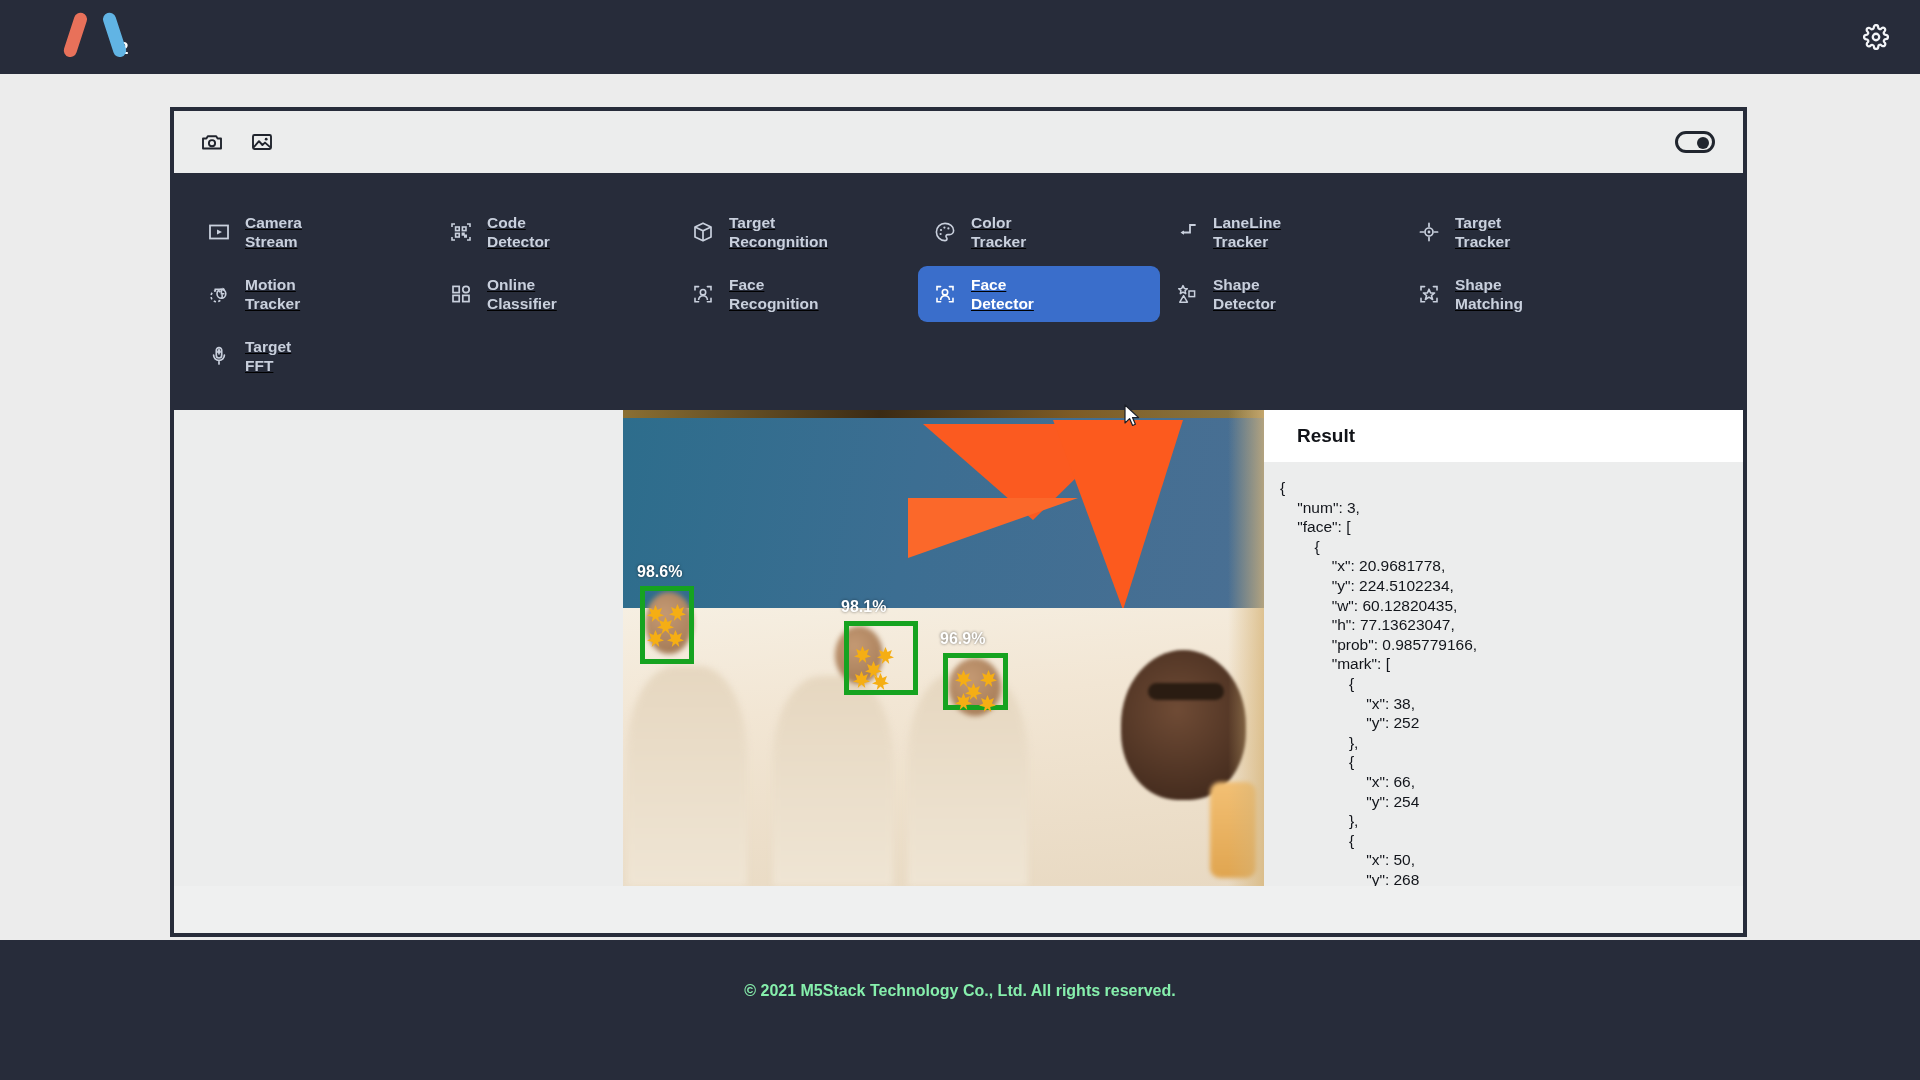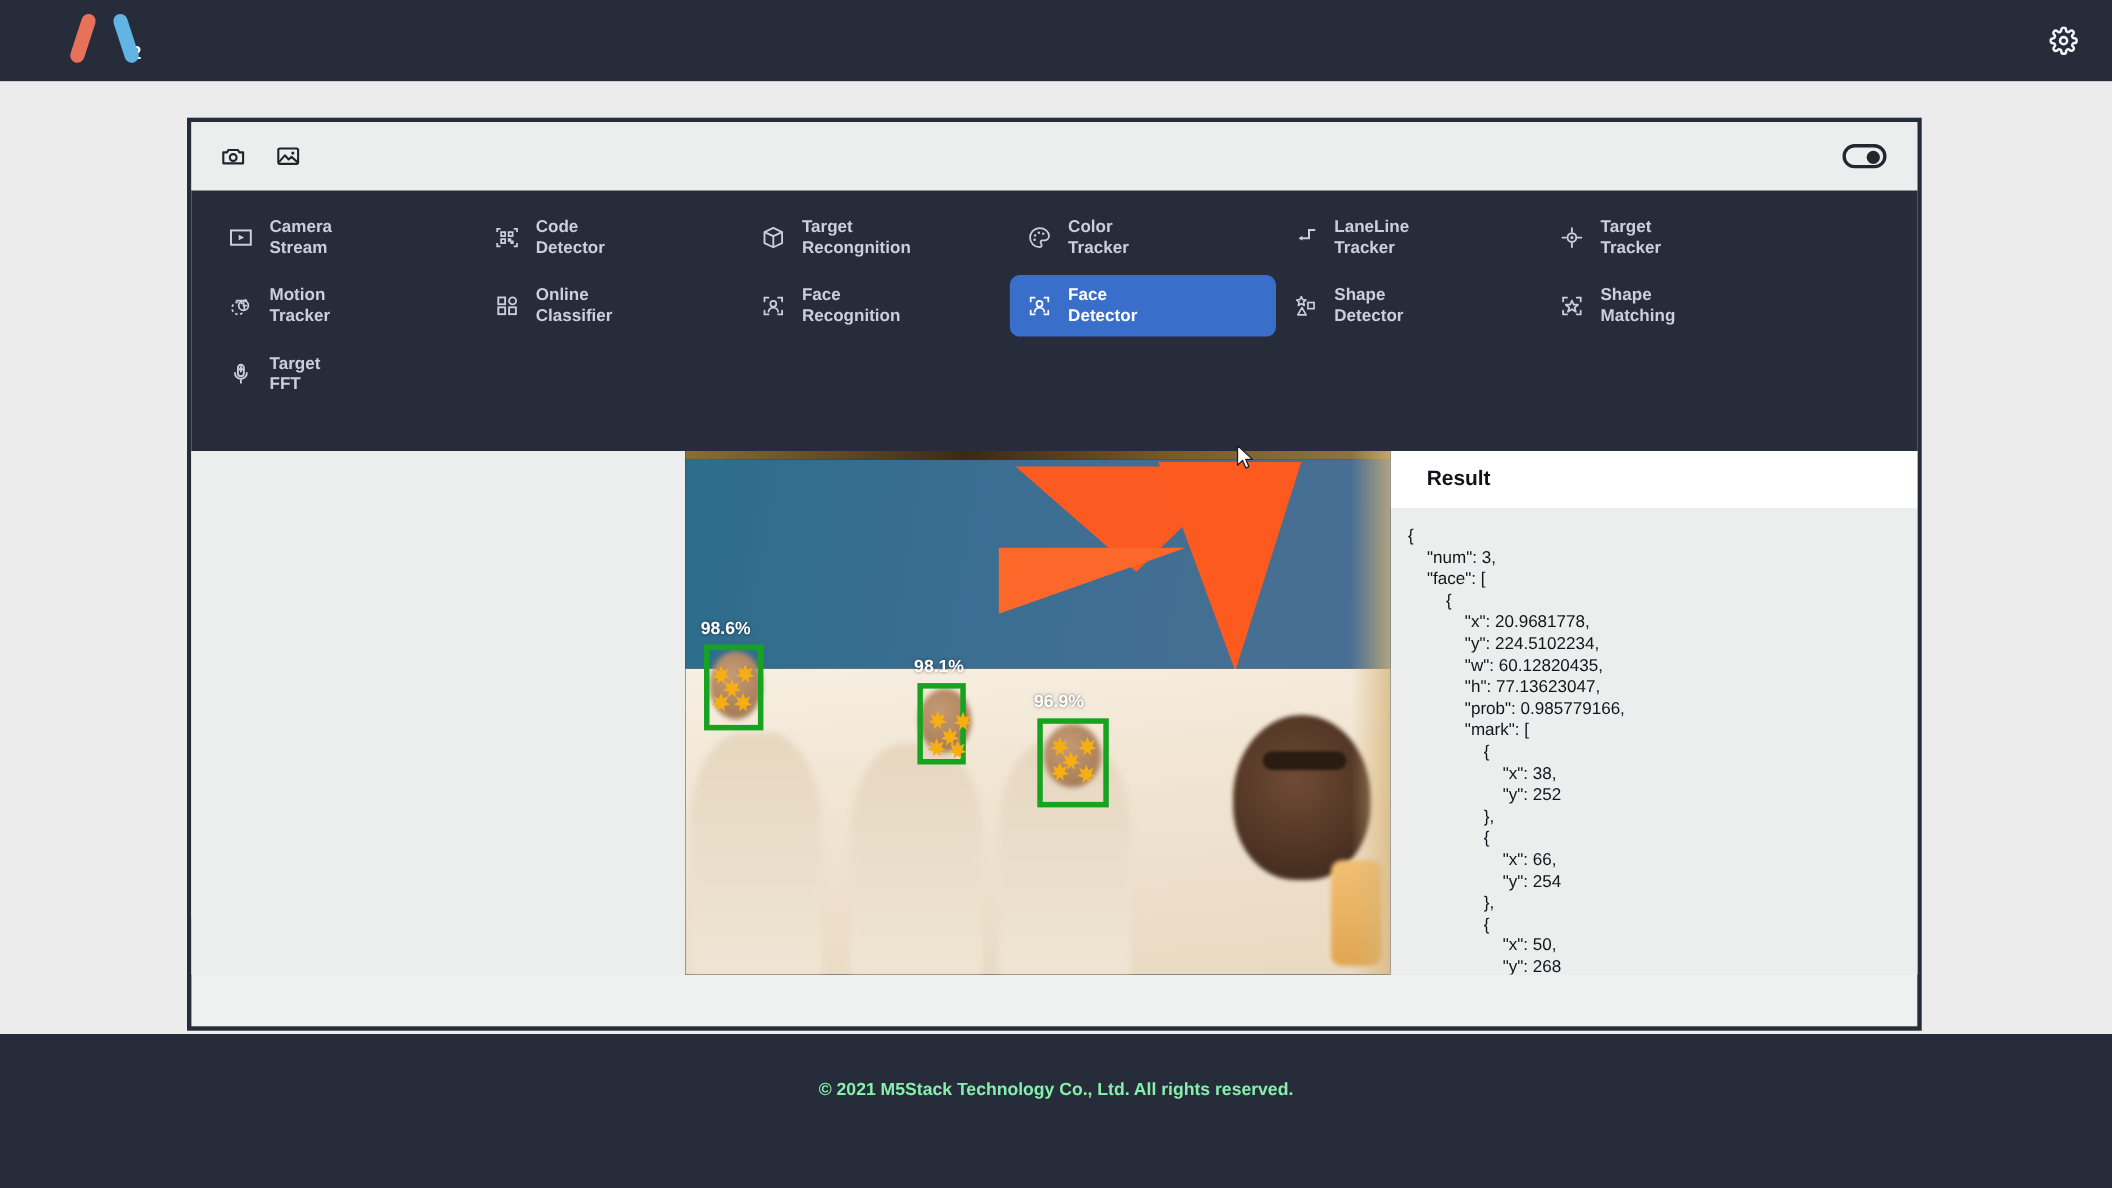--- a/index.html
+++ b/index.html
@@ -62,22 +62,23 @@
     width:40px; height:22px; border:3px solid #21262f; border-radius:12px;
     background:#eceded; cursor:pointer;
   }
   .toggle .knob{
     position:absolute; right:3px; top:2.5px;
     width:12px; height:12px; border-radius:50%; background:#21262f;
   }
 
   
   .menu{
-    background:#272c3a; padding:12px 18px 22px 18px;
+    background:#272c3a; padding:28px 18px 22px 18px;
     height:237px;
+    text-decoration:underline;
   }
   .menu-row{ display:flex; }
   .menu-item{
     width:242px; height:56px; margin:3px 0;
     display:flex; align-items:center; gap:13px;
     padding:0 14px; border-radius:9px; cursor:pointer;
     color:#c9d0dd;
   }
   .menu-item.active{ background:#3a6ecb; color:#ffffff; }
   .menu-item .mi-ico{
@@ -483,31 +484,31 @@
         <div class="det" style="left:17px;top:176px;width:54px;height:78px;">
           <div class="box"></div>
           <div class="lbl">98.6%</div>
           <div class="mk" style="left:7px;top:19px;"></div>
           <div class="mk" style="left:29px;top:18px;"></div>
           <div class="mk" style="left:17px;top:31px;"></div>
           <div class="mk" style="left:7px;top:44px;"></div>
           <div class="mk" style="left:27px;top:44px;"></div>
         </div>
 
-        <div class="det" style="left:211px;top:211px;width:44px;height:74px;">
+        <div class="det" style="left:221px;top:211px;width:74px;height:74px;">
           <div class="box"></div>
           <div class="lbl">98.1%</div>
           <div class="mk" style="left:10px;top:25px;"></div>
           <div class="mk" style="left:33px;top:26px;"></div>
           <div class="mk" style="left:21px;top:40px;"></div>
           <div class="mk" style="left:9px;top:50px;"></div>
           <div class="mk" style="left:28px;top:52px;"></div>
         </div>
 
-        <div class="det" style="left:320px;top:243px;width:65px;height:81px;">
+        <div class="det" style="left:320px;top:243px;width:65px;height:57px;">
           <div class="box"></div>
           <div class="lbl">96.9%</div>
           <div class="mk" style="left:12px;top:17px;"></div>
           <div class="mk" style="left:37px;top:17px;"></div>
           <div class="mk" style="left:22px;top:30px;"></div>
           <div class="mk" style="left:12px;top:40px;"></div>
           <div class="mk" style="left:36px;top:42px;"></div>
         </div>
       </div>
 

